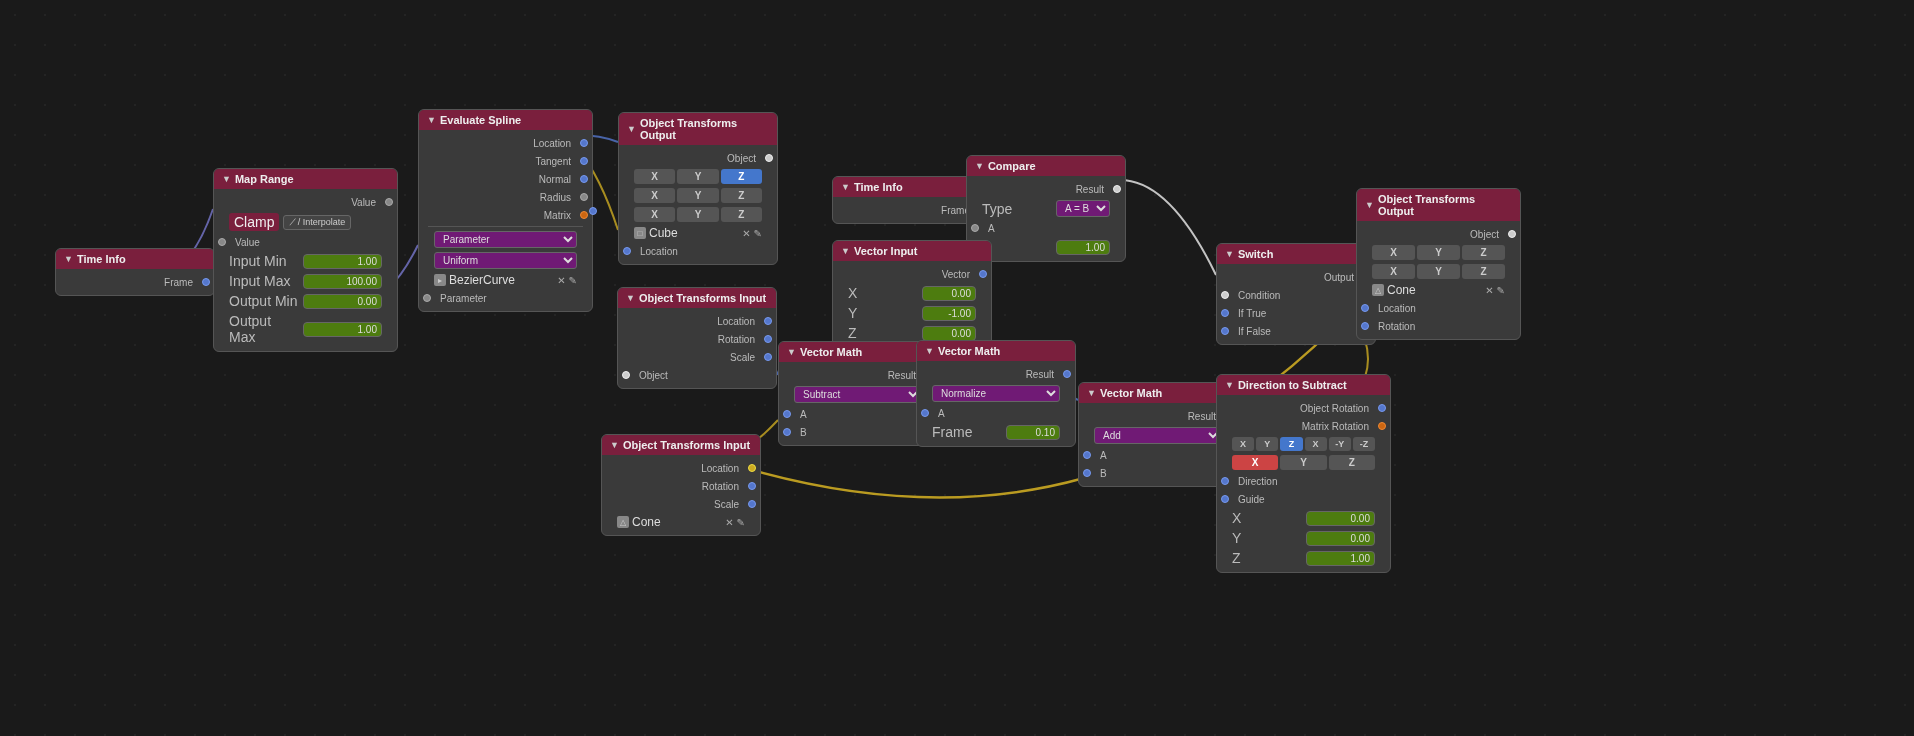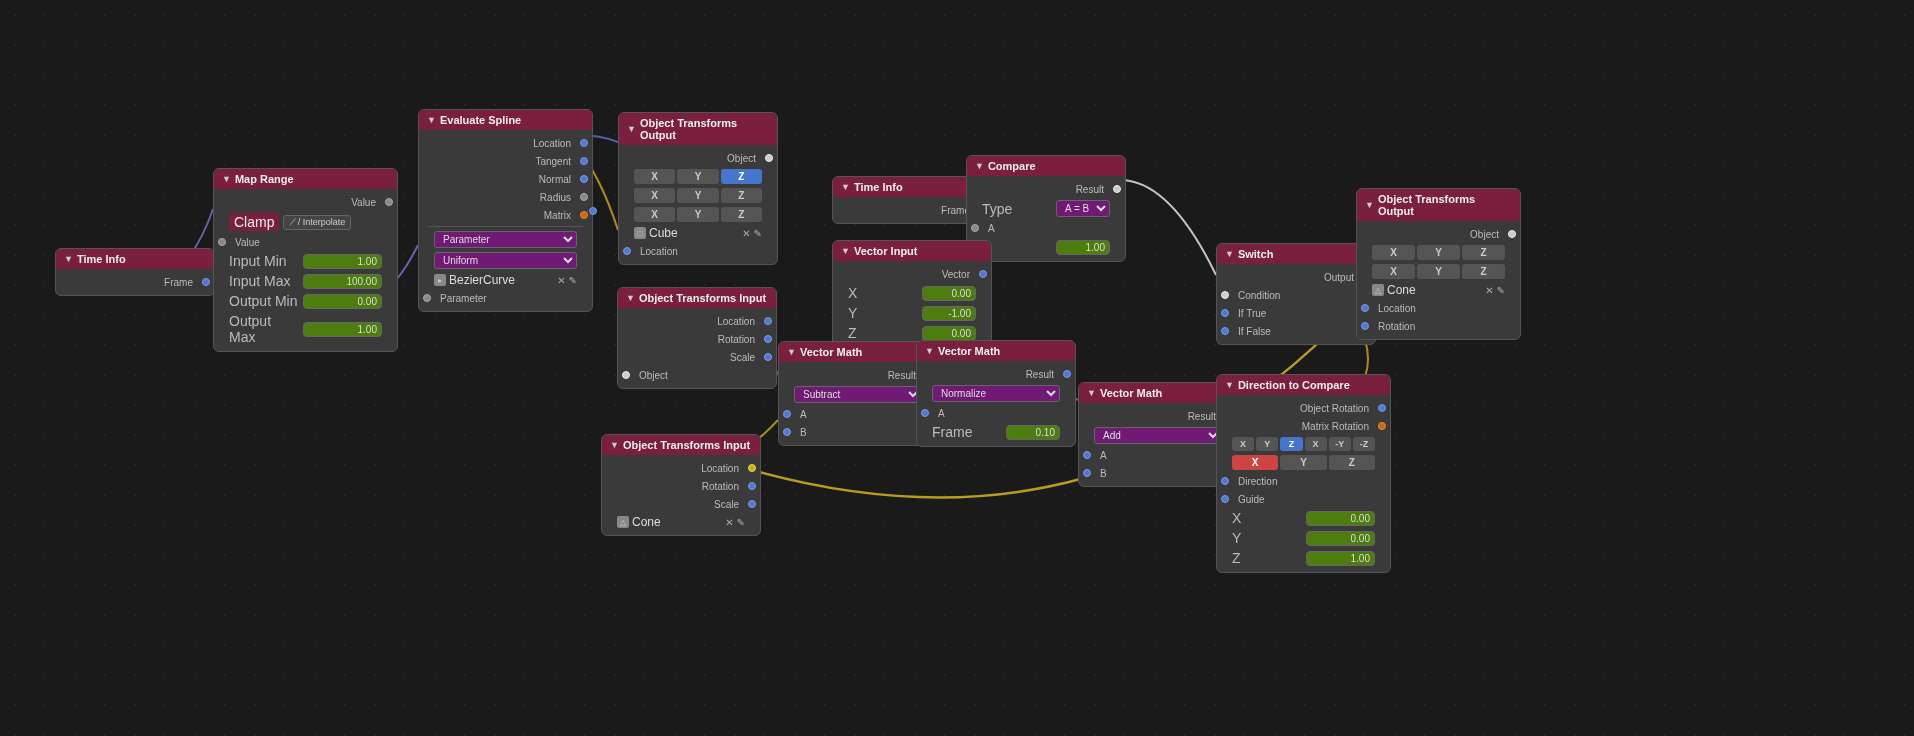--- a/index.html
+++ b/index.html
@@ -565,21 +565,21 @@
     <div class="node-row socket-left" style="position:relative;">
       <div class="socket socket-blue socket-left-pos"></div>
       <span class="label-left">If False</span>
     </div>
   </div>
 </div>
 
 <div class="node" style="left:1216px; top:374px; width:175px;">
   <div class="node-header">
     <span class="collapse-icon">▼</span>
-    <span>Direction to Compare</span>
+    <span>Direction to Subtract</span>
   </div>
   <div class="node-body">
     <div class="node-row socket-right">
       <span class="label-right">Object Rotation</span>
       <div class="socket socket-blue socket-right-pos"></div>
     </div>
     <div class="node-row socket-right">
       <span class="label-right">Matrix Rotation</span>
       <div class="socket socket-orange socket-right-pos"></div>
     </div>

